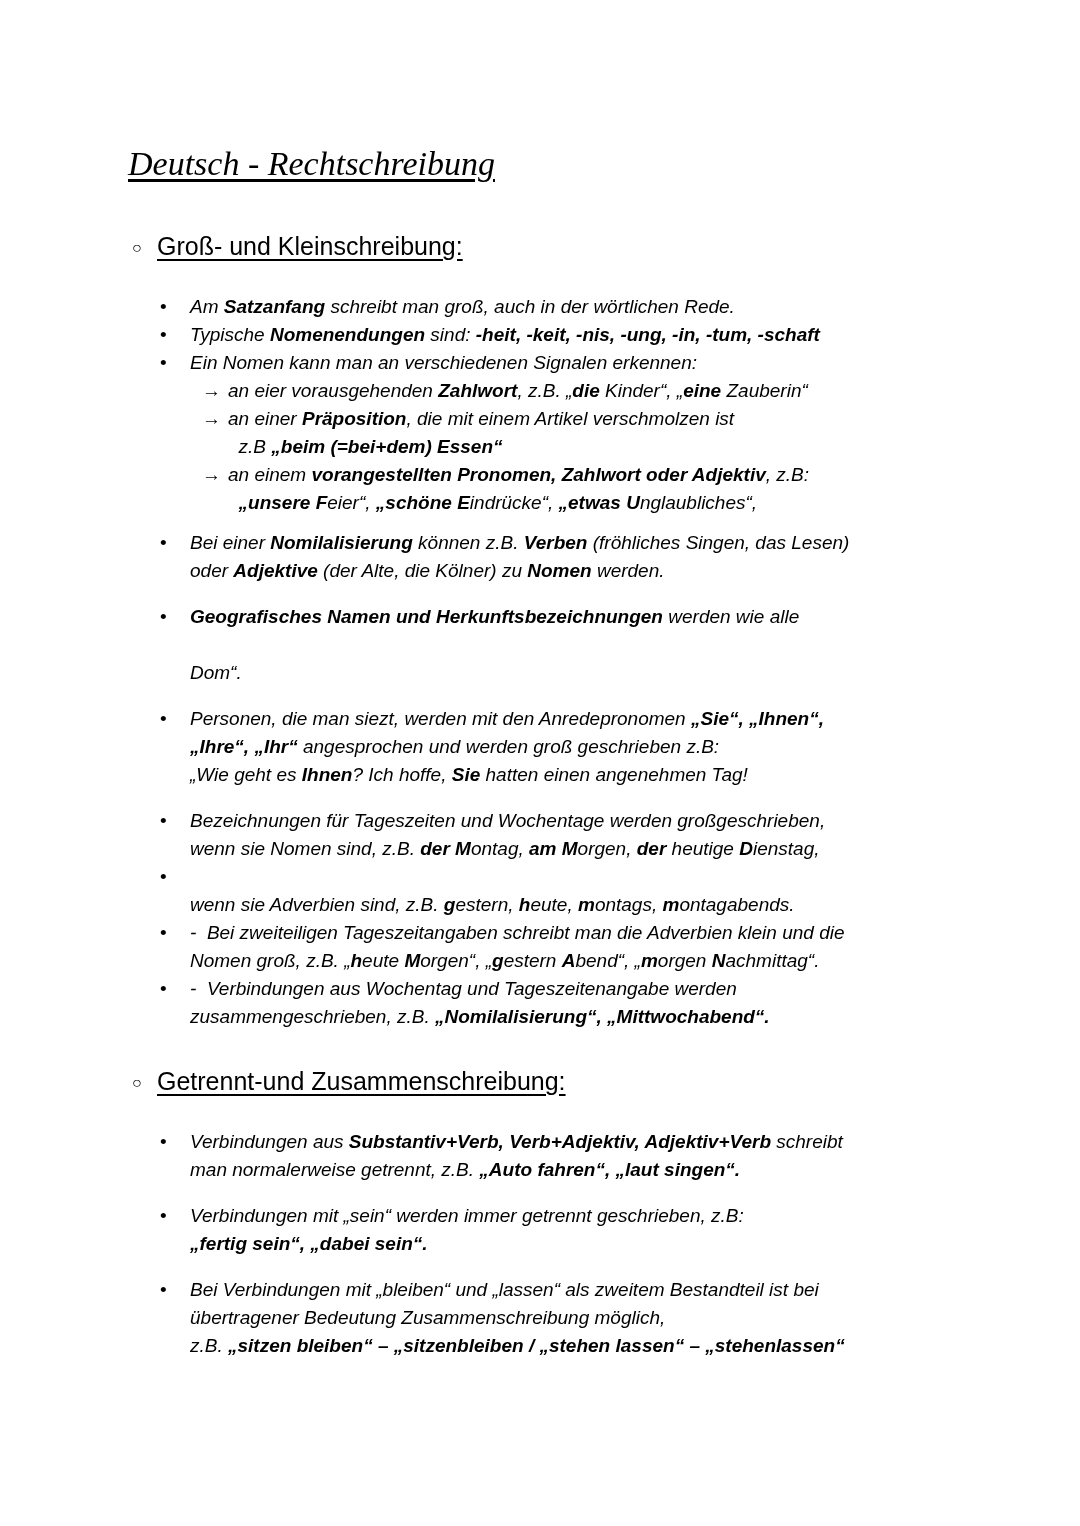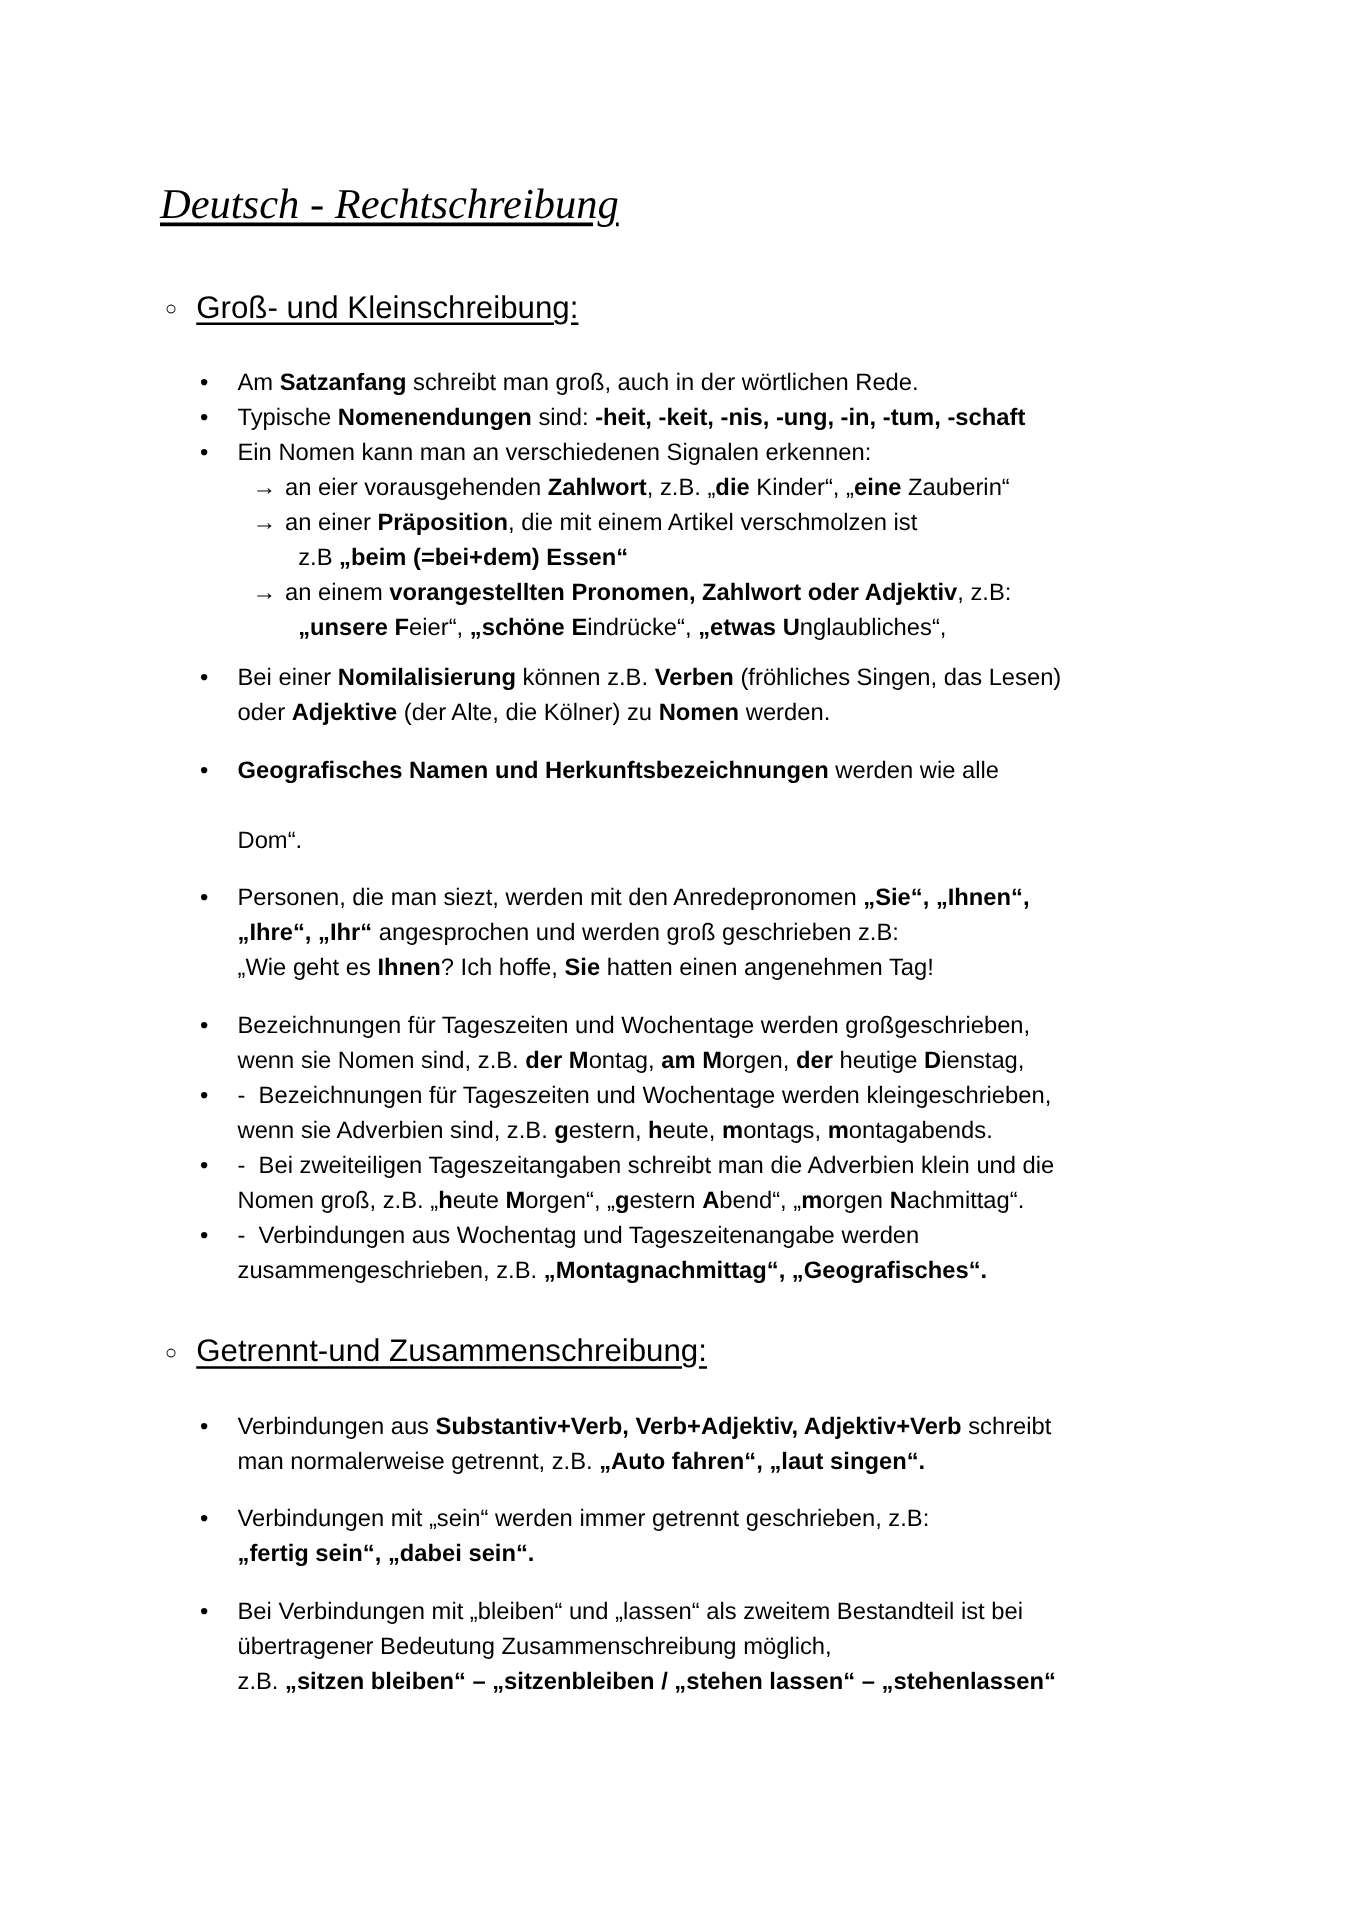--- a/index.html
+++ b/index.html
@@ -52,21 +52,21 @@
     font-size: 19px;
     line-height: 28px;
   }
   .item .marker { flex: 0 0 auto; }
   .item.bullet { margin-left: 32px; }
   .item.bullet .marker { width: 30px; }
   .item.arrow { margin-left: 74px; }
   .item.arrow .marker { width: 26px; }
   .item.gap-sm { margin-top: 12px; }
   .item.gap-md { margin-top: 18px; }
-  .item .text { white-space: pre-wrap; }
+  .item .text { white-space: pre-wrap; font-style: italic; }
   .b { font-weight: bold; }
 </style>
 </head>
 <body>
 
 <div class="page">
   <h1 class="doc-title">Deutsch - Rechtschreibung</h1>
   <div id="doc-sections">
       <section class="section">
         <div class="heading-row">
@@ -109,29 +109,29 @@
           <div class="item bullet gap-md">
             <span class="marker">•</span>
             <div class="text"><span>Personen, die man siezt, werden mit den Anredepronomen </span><span class="b">„Sie“, „Ihnen“,</span><br><span class="b">„Ihre“, „Ihr“</span><span> angesprochen und werden groß geschrieben z.B:</span><br><span>„Wie geht es </span><span class="b">Ihnen</span><span>? Ich hoffe, </span><span class="b">Sie</span><span> hatten einen angenehmen Tag!</span></div>
           </div>
           <div class="item bullet gap-md">
             <span class="marker">•</span>
             <div class="text"><span>Bezeichnungen für Tageszeiten und Wochentage werden großgeschrieben,</span><br><span>wenn sie Nomen sind, z.B. </span><span class="b">der M</span><span>ontag, </span><span class="b">am M</span><span>orgen, </span><span class="b">der</span><span> heutige </span><span class="b">D</span><span>ienstag,</span></div>
           </div>
           <div class="item bullet">
             <span class="marker">•</span>
-            <div class="text"><span>-  Bezeichnungen für Tageszeiten und Wochentage werden kleingeschrieben,</span><br><span>wenn sie Adverbien sind, z.B. </span><span class="b">g</span><span>estern, </span><span class="b">h</span><span>eute, </span><span class="b">m</span><span>ontags, </span><span class="b">m</span><span>ontagabends.</span></div>
+            <div class="text"><br><span>wenn sie Adverbien sind, z.B. </span><span class="b">g</span><span>estern, </span><span class="b">h</span><span>eute, </span><span class="b">m</span><span>ontags, </span><span class="b">m</span><span>ontagabends.</span></div>
           </div>
           <div class="item bullet">
             <span class="marker">•</span>
             <div class="text"><span>-  Bei zweiteiligen Tageszeitangaben schreibt man die Adverbien klein und die</span><br><span>Nomen groß, z.B. „</span><span class="b">h</span><span>eute </span><span class="b">M</span><span>orgen“, „</span><span class="b">g</span><span>estern </span><span class="b">A</span><span>bend“, „</span><span class="b">m</span><span>orgen </span><span class="b">N</span><span>achmittag“.</span></div>
           </div>
           <div class="item bullet">
             <span class="marker">•</span>
-            <div class="text"><span>-  Verbindungen aus Wochentag und Tageszeitenangabe werden</span><br><span>zusammengeschrieben, z.B. </span><span class="b">„Montagnachmittag“, „Geografisches“.</span></div>
+            <div class="text"><span>-  Verbindungen aus Wochentag und Tageszeitenangabe werden</span><br><span>zusammengeschrieben, z.B. </span><span class="b">„Nomilalisierung“, „Mittwochabend“.</span></div>
           </div>
         </div>
       </section>
       <section class="section">
         <div class="heading-row">
           <span class="circle-marker">○</span>
           <span class="heading-text">Getrennt-und Zusammenschreibung:</span>
         </div>
         <div class="items">
           <div class="item bullet">

